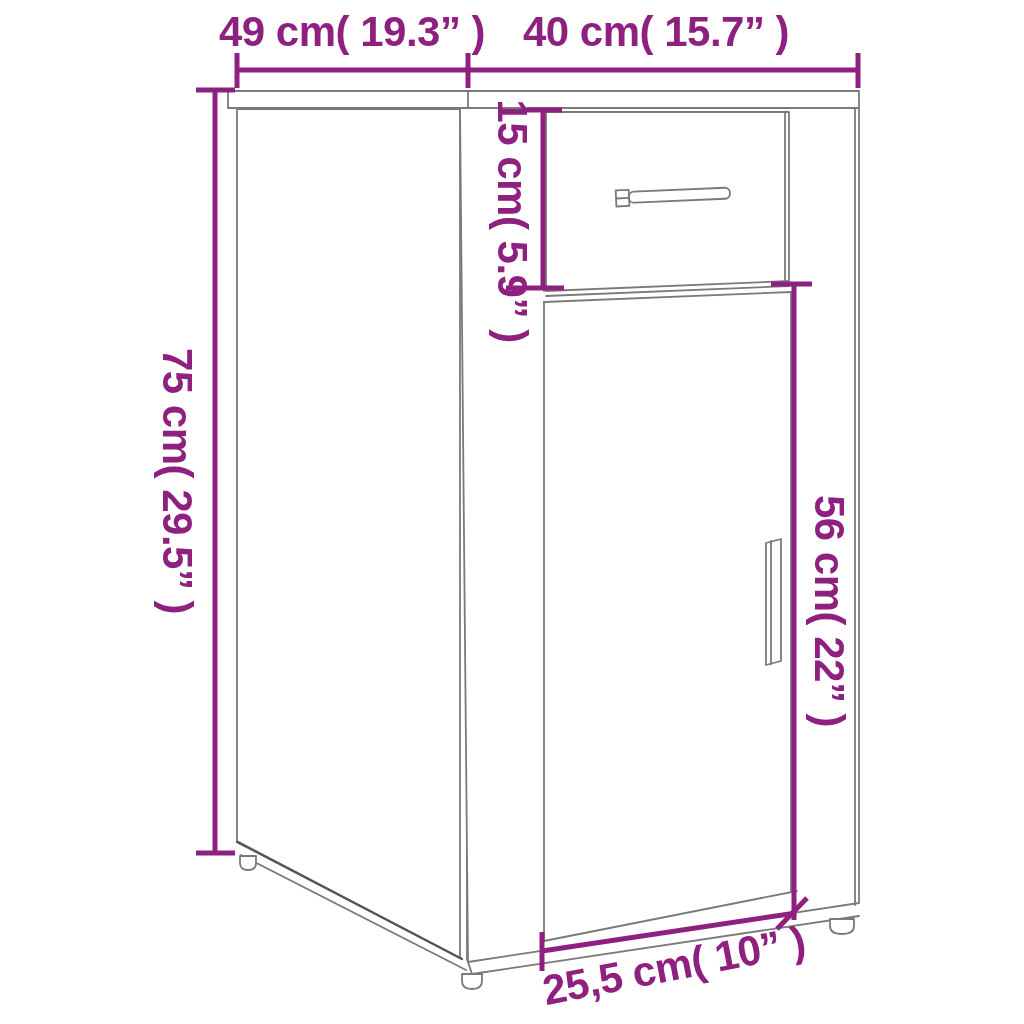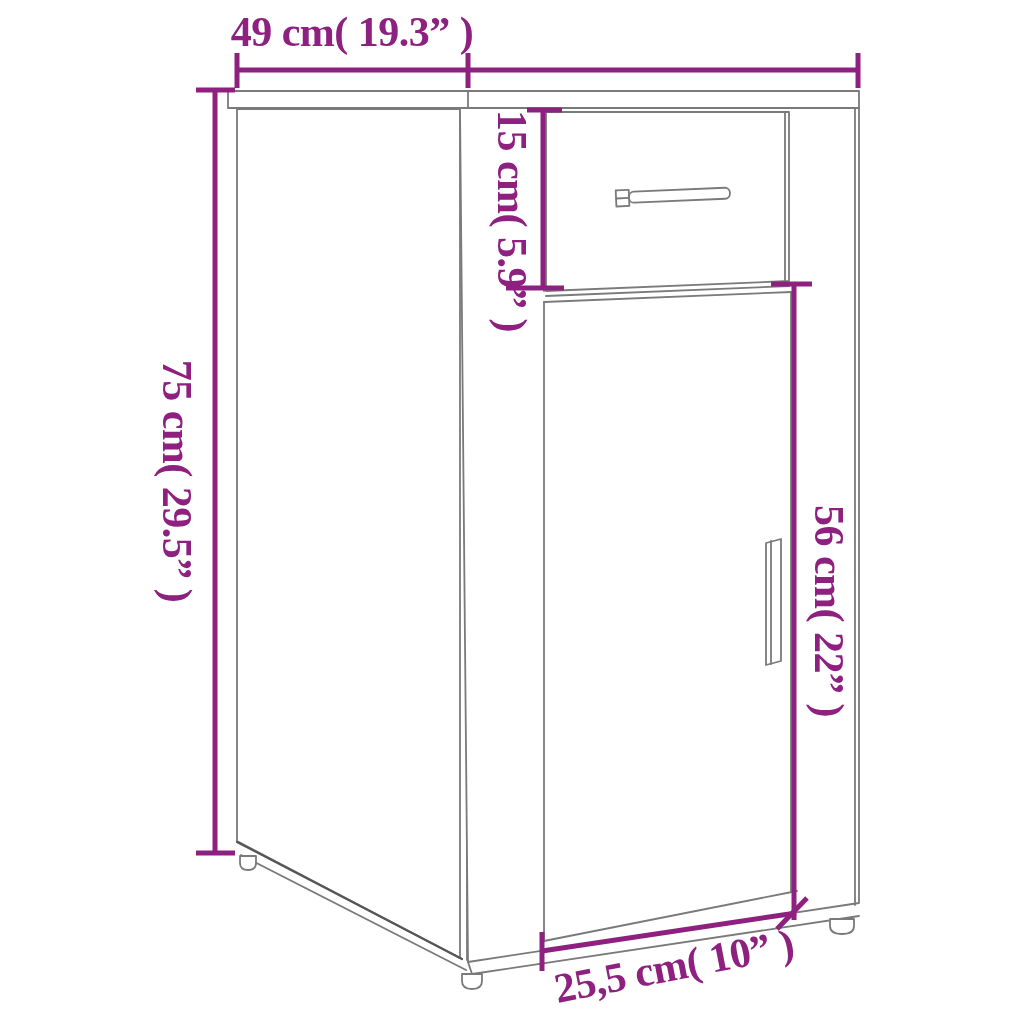--- a/index.html
+++ b/index.html
@@ -1,21 +1,21 @@
 <!DOCTYPE html>
 <html style="--c-dim: #8e2080; --c-line: #7a7a7a; --c-lined: #555555; --c-bg: #ffffff;"><head>
 <meta charset="utf-8">
 <style>
   html,body{margin:0;padding:0;background:#fff;}
   .canvas{
     position:relative;
     width:1024px;height:1024px;
     background:var(--c-bg,#ffffff);
     overflow:hidden;
-    font-family:Liberation Serif, serif;
+    font-family:Liberation Sans, sans-serif;
   }
   .drawing{position:absolute;left:0;top:0;}
   .gl{stroke:var(--c-line,#777);stroke-width:1.8;fill:none;stroke-linejoin:round;stroke-linecap:round;}
   .gf{stroke:var(--c-line,#777);stroke-width:1.8;fill:#ffffff;stroke-linejoin:round;}
   .gd{stroke:var(--c-lined,#555);stroke-width:2.2;fill:none;stroke-linecap:round;}
   .pl{stroke:var(--c-dim,#8e2080);stroke-width:5;fill:none;stroke-linecap:butt;}
   .dim-label{
     position:absolute;
     transform:translate(-50%,-50%);
     color:var(--c-dim,#8e2080);
@@ -117,20 +117,21 @@
 
       <g>
         <line class="pl" x1="542" y1="951" x2="796" y2="913"></line>
         <line class="pl" x1="542" y1="932" x2="542" y2="971"></line>
       </g>
     </g>
   </svg>
 
   <div class="dim-label" style="left:352px;top:32px">49 cm( 19.3” )</div>
 
+  <div class="dim-label" style="left:656px;top:32px">40 cm( 15.7” )</div>
 
   <div class="dim-label rot90" style="left:177px;top:481px">75 cm( 29.5” )</div>
 
   <div class="dim-label rot90" style="left:512px;top:221px">15 cm( 5.9” )</div>
 
   <div class="dim-label rot90" style="left:829px;top:611px">56 cm( 22” )</div>
 
   <div class="dim-label tilt" style="left:674px;top:966px">25,5 cm( 10” )</div>
 </div>
 

